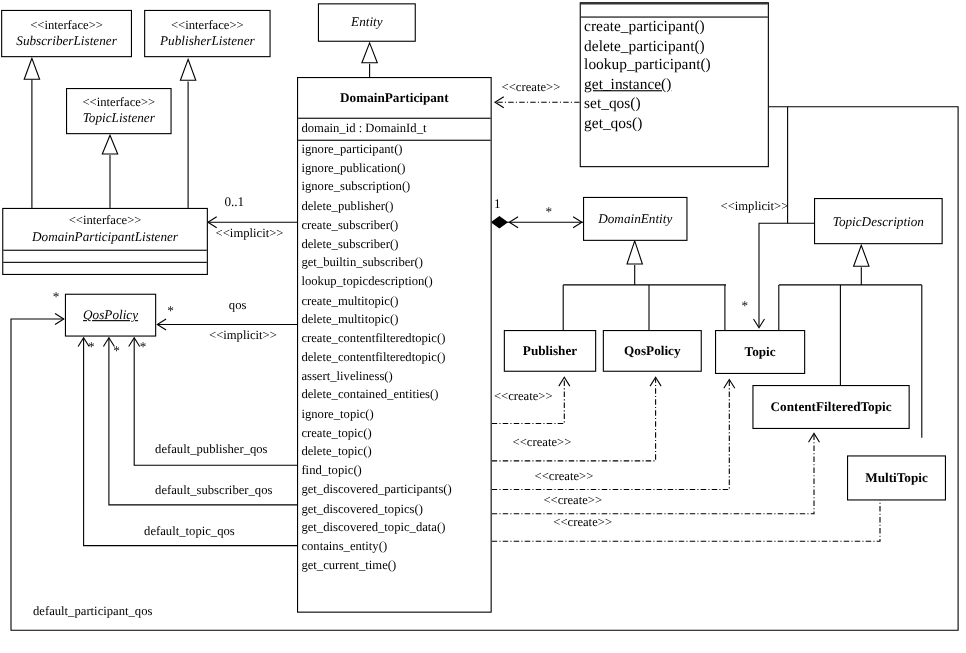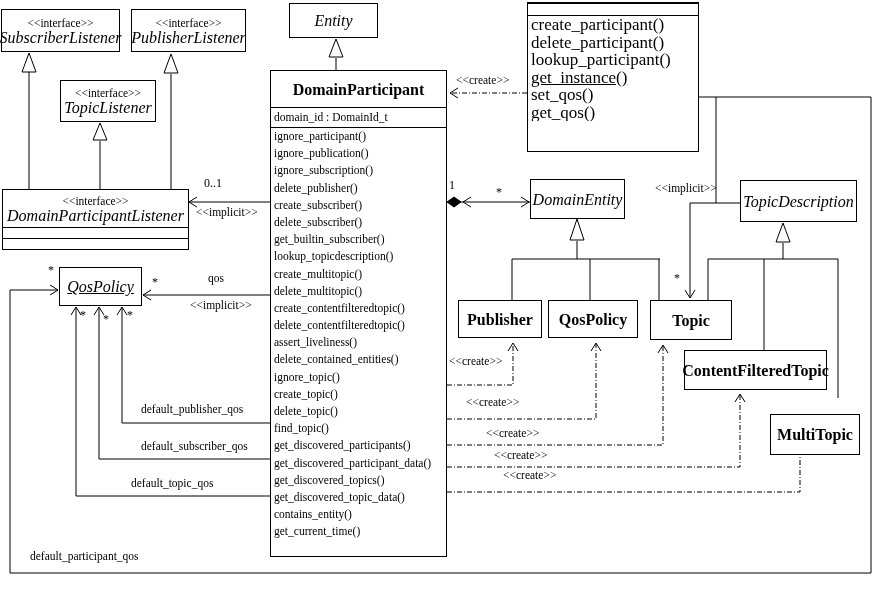--- a/index.html
+++ b/index.html
@@ -2,27 +2,27 @@
 <html><head>
 <meta charset="utf-8">
 <style>
   html,body{margin:0;padding:0;background:#fff;}
   #stage{position:relative;width:878px;height:594px;background:#fff;overflow:hidden;
          font-family:"Liberation Serif","DejaVu Serif",serif;color:#000;text-decoration:underline;}
   svg.wires{position:absolute;left:0;top:0;}
   .box{position:absolute;border:1px solid #000;background:#fff;box-sizing:border-box;}
   .bhead{display:flex;flex-direction:column;align-items:center;justify-content:center;}
   .stereo{font-size:11.5px;line-height:13px;}
-  .cname{font-size:16px;line-height:15px;white-space:nowrap;}
+  .cname{font-size:12px;line-height:15px;white-space:nowrap;}
   .it{font-style:italic;}
   .bd{font-weight:bold;}
   .un{text-decoration:underline;}
   .sec{border-top:1px solid #000;box-sizing:border-box;overflow:hidden;}
   .mrow{font-size:11.5px;line-height:17.2px;height:17.2px;padding-left:3px;white-space:nowrap;}
-  .frow{font-size:17px;line-height:17.6px;height:17.6px;padding-left:3px;white-space:nowrap;}
+  .frow{font-size:14px;line-height:17.6px;height:17.6px;padding-left:3px;white-space:nowrap;}
   .arow{font-size:11.5px;line-height:19px;height:19px;padding-left:3px;white-space:nowrap;}
   .lbl{position:absolute;font-size:11.5px;line-height:13px;white-space:nowrap;}
   .mult{font-size:12px;}
 </style>
 </head>
 <body>
 
 <div id="stage">
 
   <svg class="wires" width="878" height="594" viewBox="0 0 878 594" fill="none" stroke="#000" stroke-width="1">
@@ -205,21 +205,20 @@
         <div class="mrow">delete_multitopic()</div>
         <div class="mrow">create_contentfilteredtopic()</div>
         <div class="mrow">delete_contentfilteredtopic()</div>
         <div class="mrow">assert_liveliness()</div>
         <div class="mrow">delete_contained_entities()</div>
         <div class="mrow">ignore_topic()</div>
         <div class="mrow">create_topic()</div>
         <div class="mrow">delete_topic()</div>
         <div class="mrow">find_topic()</div>
         <div class="mrow">get_discovered_participants()</div>
-        <div class="mrow">get_discovered_participant_data()</div>
         <div class="mrow">get_discovered_topics()</div>
         <div class="mrow">get_discovered_topic_data()</div>
         <div class="mrow">contains_entity()</div>
         <div class="mrow">get_current_time()</div>
       </div>
   </div>
 
   <div class="box" style="left:59px;top:267px;width:83px;height:39px">
     <div class="bhead" style="height:100%">
       <span class="cname it un">QosPolicy</span>

